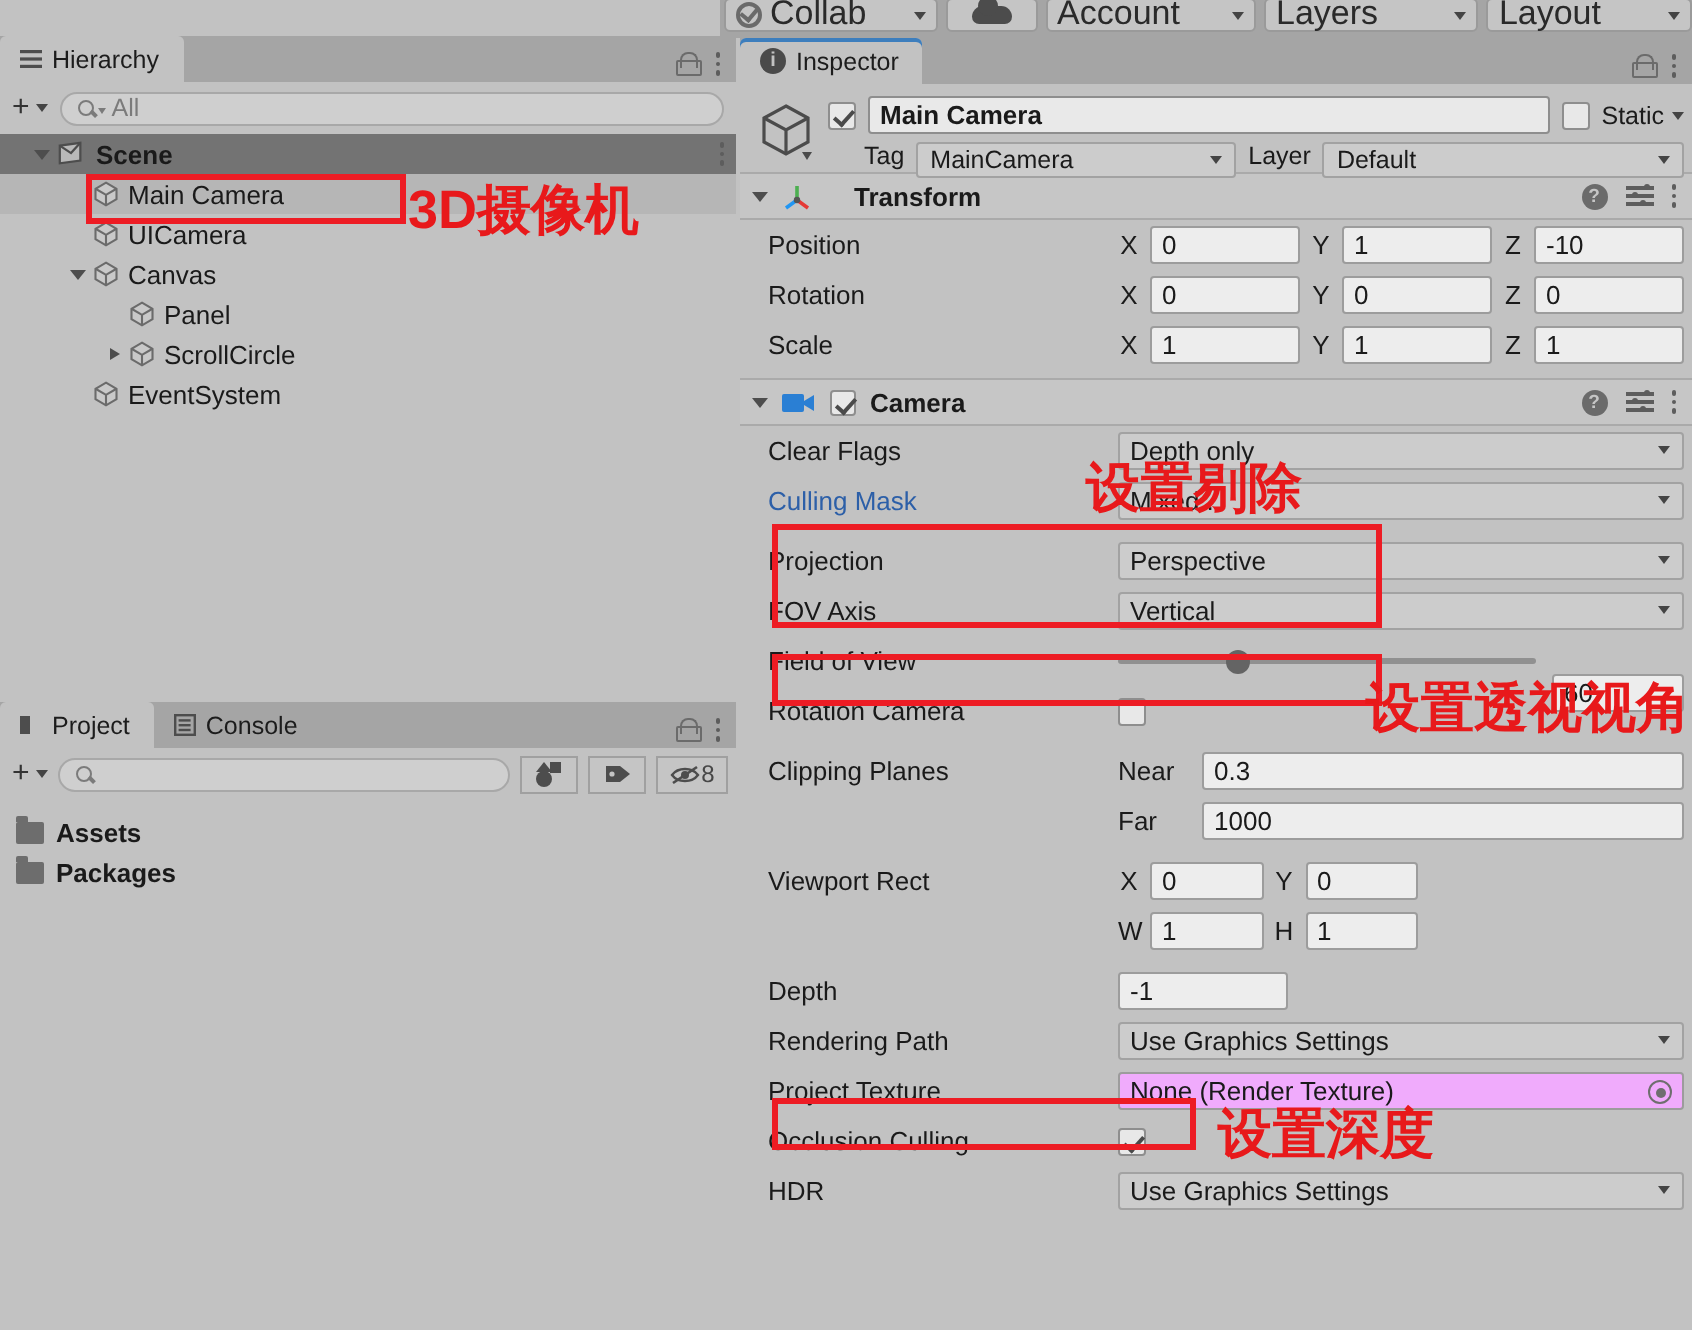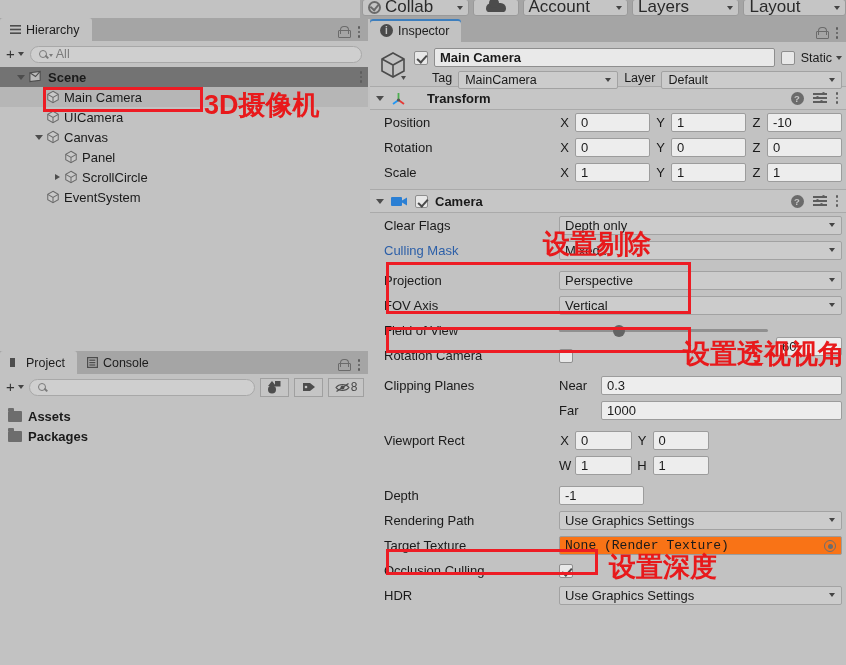--- a/index.html
+++ b/index.html
@@ -153,22 +153,22 @@
   }
   .axis { display:flex; align-items:center; gap:5px; flex:1; }
   .axis .ax { width:11px; text-align:center; flex:none; }
   .axis .field { flex:1; min-width:0; }
   .ddfield {
     height:19px;background:#ccc;border:1px solid #a2a2a2;border-radius:2px;
     flex:1;display:flex;align-items:center;padding:0 5px;position:relative;margin-right:4px;
   }
   .ddfield .caret-sm{ position:absolute; right:6px; top:6px; }
   .whitefield {
-    height:19px;background:#f97316;border:1px solid #9c9c9c;border-radius:2px;
-    flex:1;display:flex;align-items:center;padding:0 5px;position:relative;margin-right:4px;font-family:Liberation Mono, monospace;
+    height:19px;background:#f0abfc;border:1px solid #9c9c9c;border-radius:2px;
+    flex:1;display:flex;align-items:center;padding:0 5px;position:relative;margin-right:4px;
   }
 
   .slider-wrap { flex:1; display:flex; align-items:center; gap:8px; padding-right:4px; }
   .slider { flex:1; height:18px; position:relative; display:flex; align-items:center; }
   .slider .track { width:100%; height:3px; background:#909090; border-radius:2px; }
   .slider .knob { position:absolute; width:12px;height:12px;background:#646464;border-radius:50%; left:26%; }
   .num-field { width:66px; height:19px; background:#ededed; border:1px solid #9c9c9c; border-radius:2px;
                display:flex;align-items:center;padding:0 5px;margin-top:31px; }
 
   .sub-lbl { width:42px; flex:none; }
@@ -661,21 +661,21 @@
 
     <div class="prop">
       <span class="lbl">Rendering Path</span>
       <div class="ddfield">
         <span>Use Graphics Settings</span>
         <span class="caret-sm"></span>
       </div>
     </div>
 
     <div class="prop">
-      <span class="lbl">Target Texture</span>
+      <span class="lbl">Project Texture</span>
       <div class="whitefield">
         <span>None (Render Texture)</span>
         <span style="position:absolute;right:5px;top:3px;width:12px;height:12px;border:1.4px solid #6e6e6e;border-radius:50%;display:flex;align-items:center;justify-content:center;">
           <span style="width:5px;height:5px;border-radius:50%;background:#6e6e6e;display:block"></span>
         </span>
       </div>
     </div>
 
     <div class="prop">
       <span class="lbl">Occlusion Culling</span>

